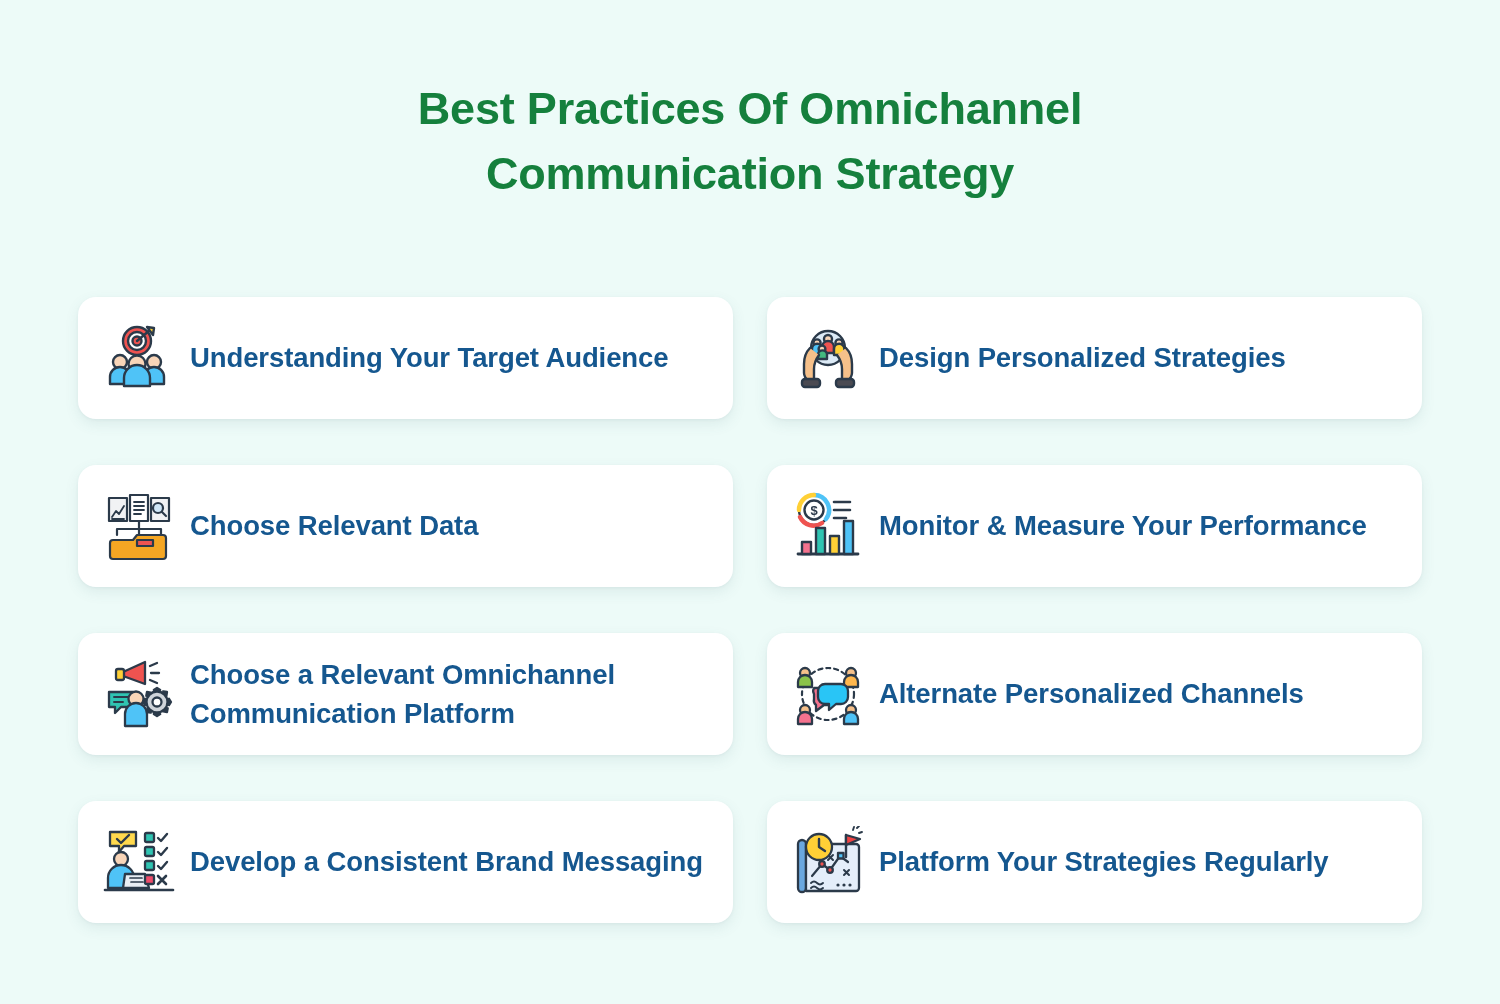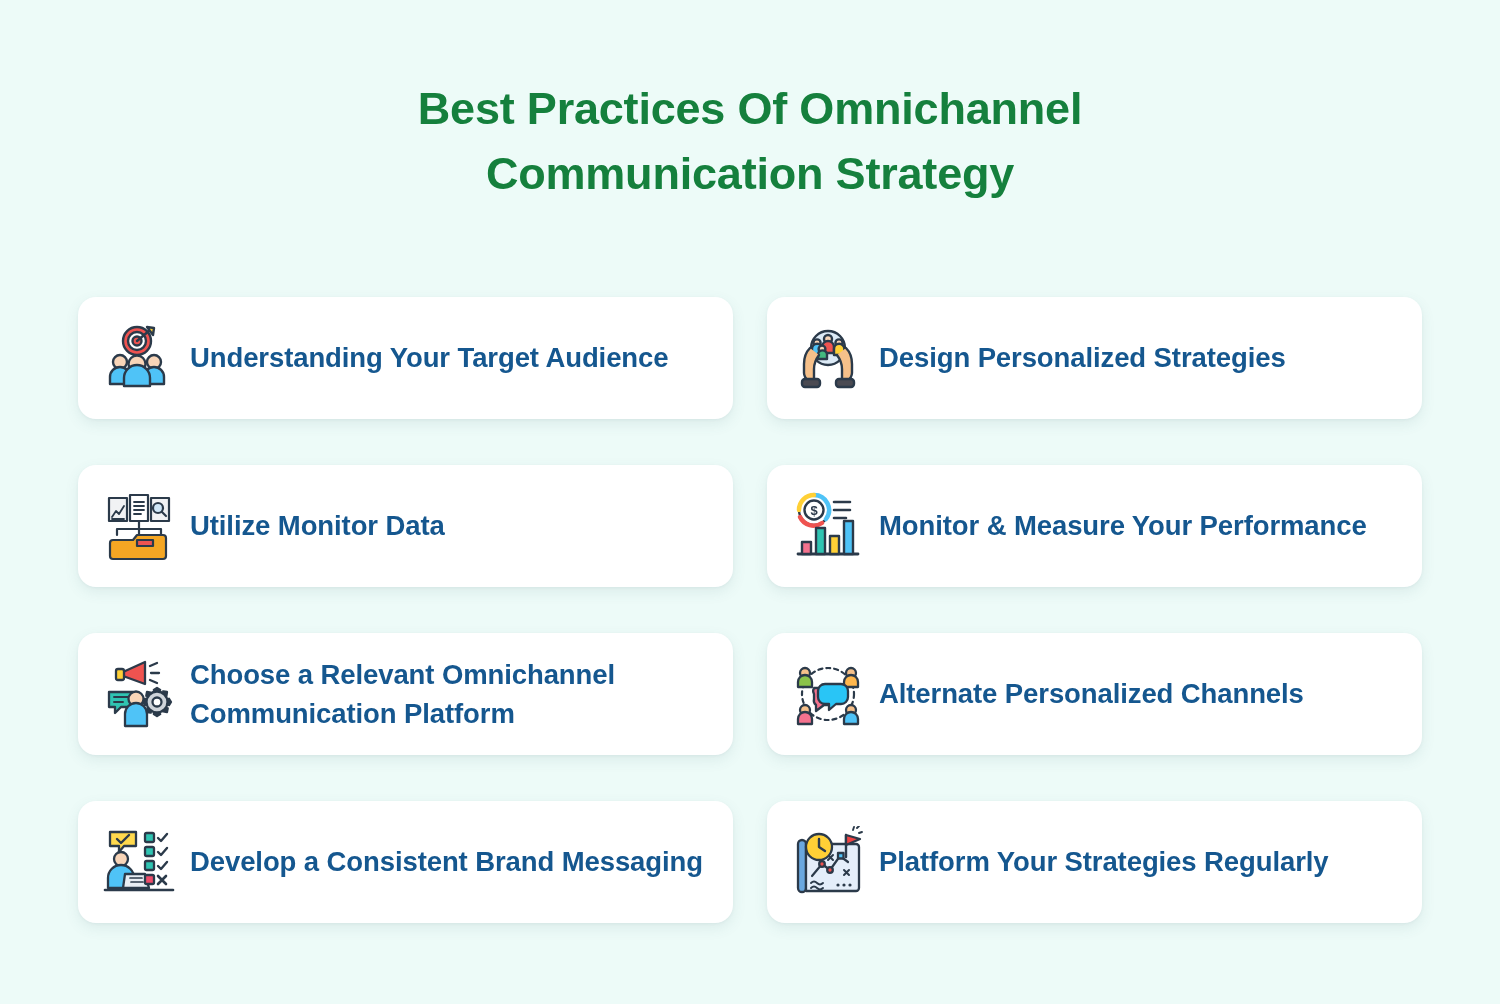--- a/index.html
+++ b/index.html
@@ -128,21 +128,21 @@
             <rect x="27" y="5" width="18" height="26" fill="#ffffff"></rect>
             <path d="M31 12 h10 M31 16 h10 M31 20 h10 M31 24 h7" fill="none" stroke="#2b3a4a" stroke-width="1.8"></path>
             <rect x="48" y="8" width="18" height="23" fill="#f1f2f4"></rect>
             <circle cx="55" cy="18" r="5" fill="#cfe6f7"></circle>
             <path d="M59 22 l4 4" fill="none" stroke="#2b3a4a" stroke-width="2.2"></path>
             <path d="M10 50 h20 l4 -5 h26 a3 3 0 0 1 3 3 v18 a3 3 0 0 1 -3 3 h-50 a3 3 0 0 1 -3 -3 v-13 a3 3 0 0 1 3 -3 Z" fill="#f5a623"></path>
             <rect x="34" y="50" width="16" height="6" fill="#ef5350"></rect>
           </g>
         </svg>
       </span>
-      <span class="card-label">Utilize Monitor Data</span>
+      <span class="card-label">Choose Relevant Data</span>
     </div>
 
     <div class="card">
       <span class="icon-wrap">
         <svg width="72" height="72" viewBox="0 0 72 72">
           <g stroke="#2b3a4a" stroke-width="2.4" stroke-linejoin="round" stroke-linecap="round">
             <circle cx="22" cy="20" r="15" fill="#ffffff"></circle>
             <path d="M22 5 a15 15 0 0 1 12 24" fill="none" stroke="#4fc3f7" stroke-width="4.5"></path>
             <path d="M7 20 a15 15 0 0 1 15 -15" fill="none" stroke="#ffd036" stroke-width="4.5"></path>
             <path d="M8 27 a15 15 0 0 0 22 6" fill="none" stroke="#ef5350" stroke-width="4.5"></path>

